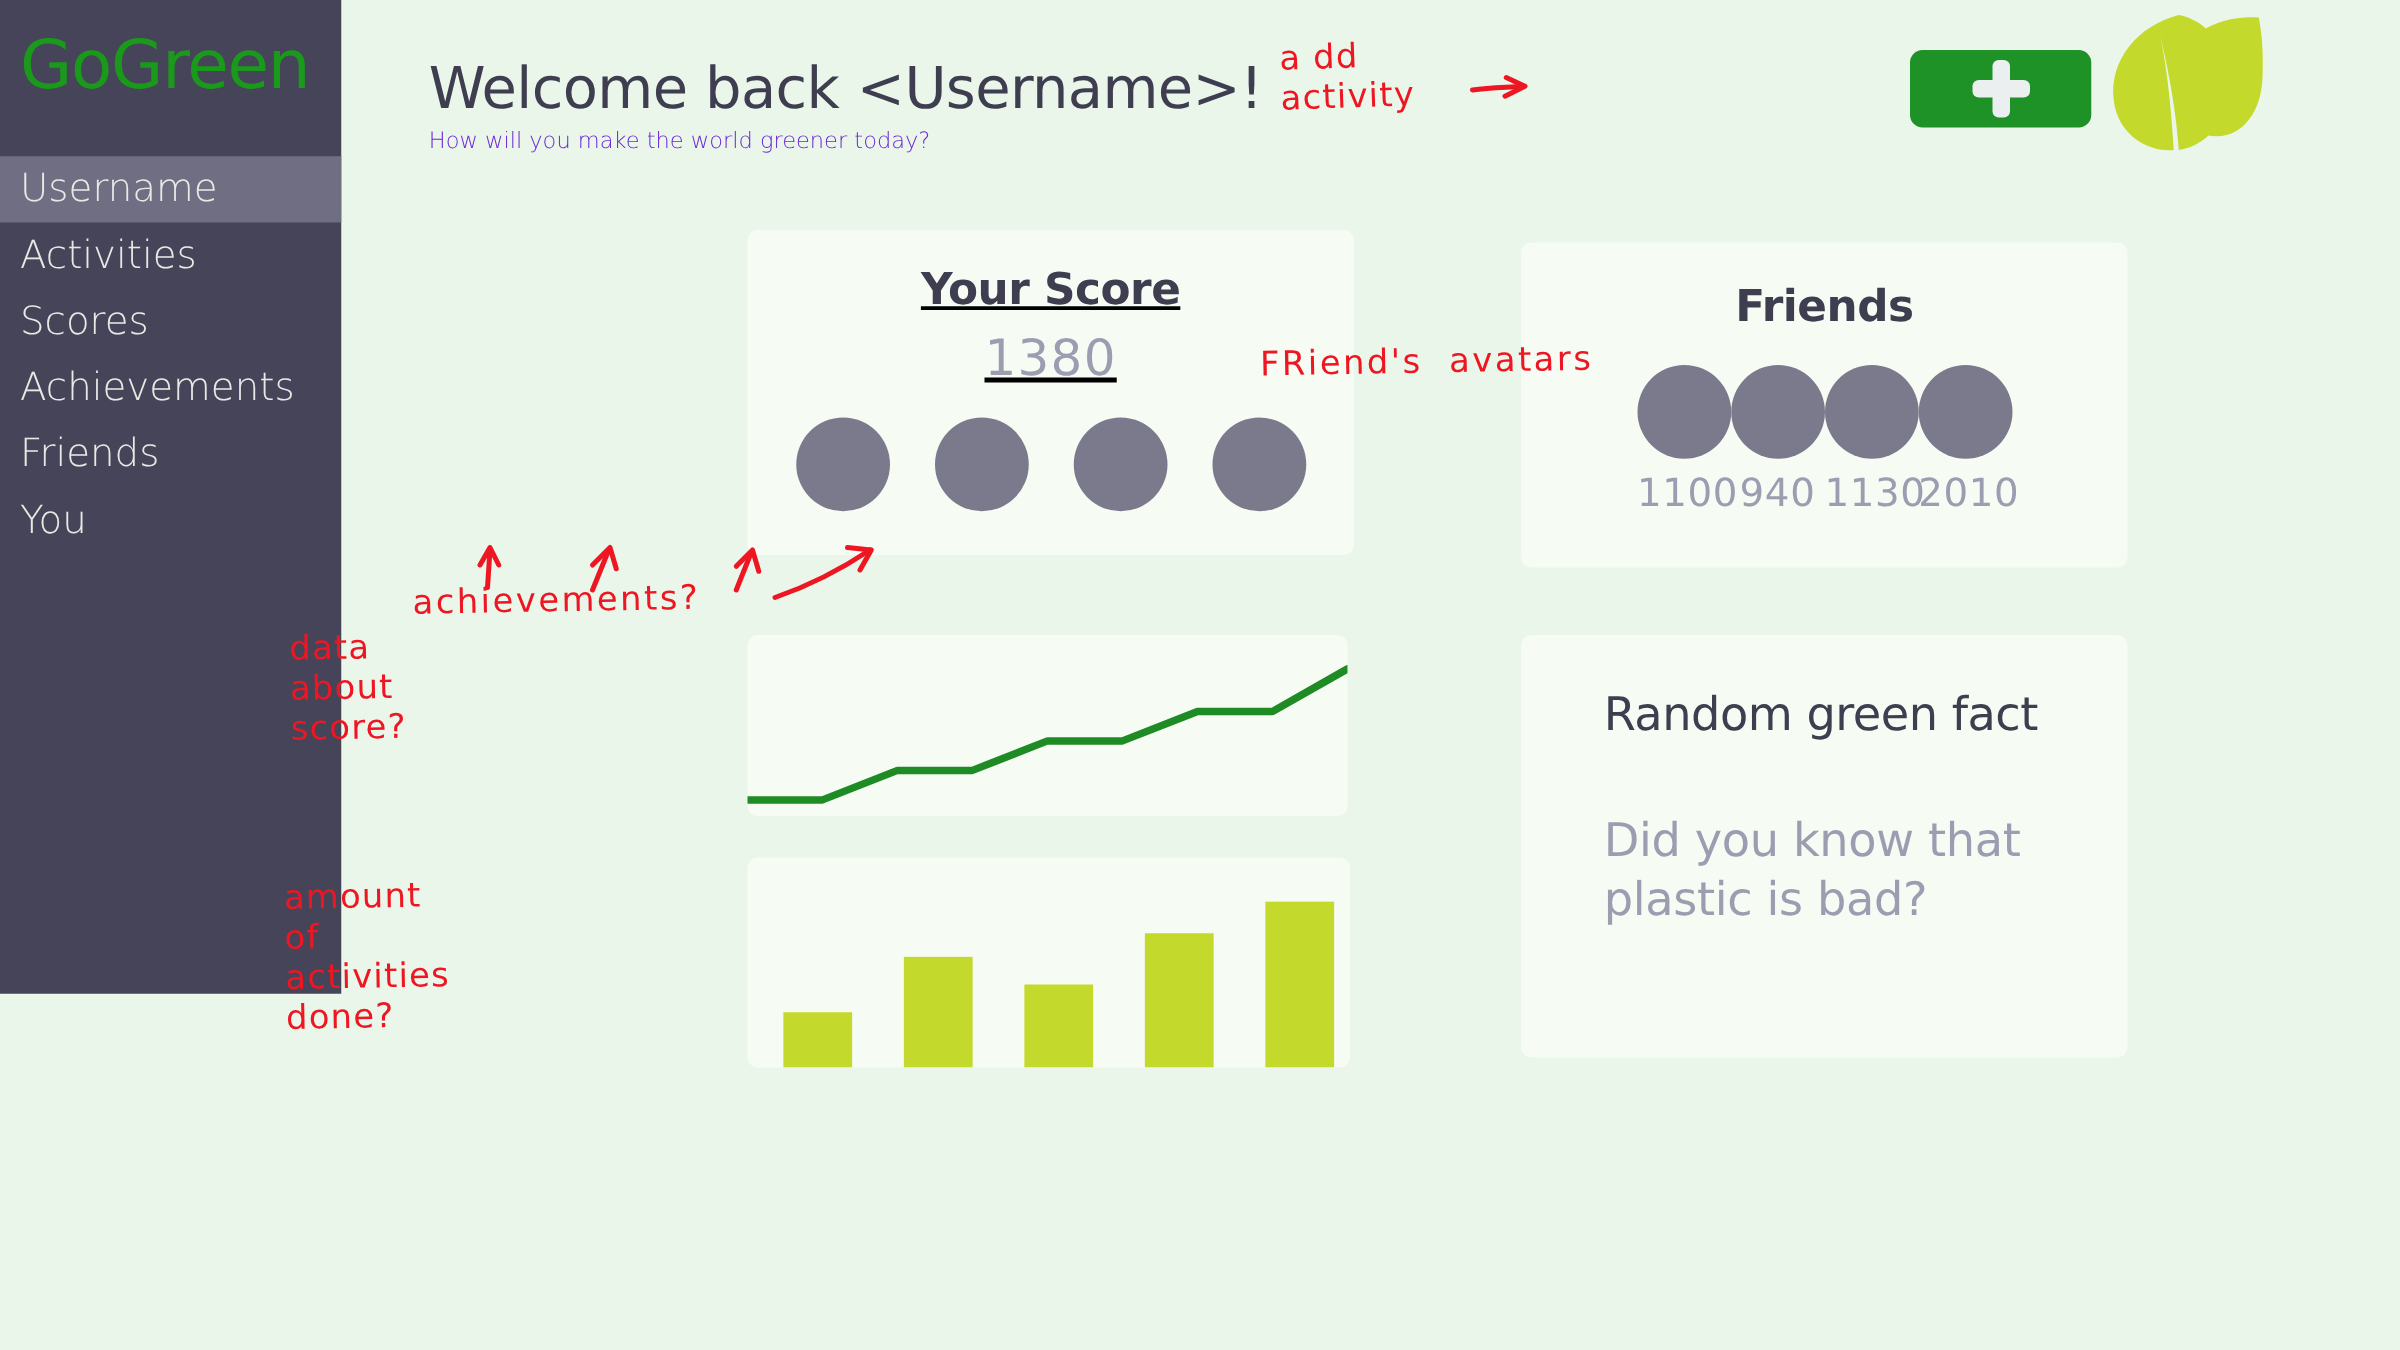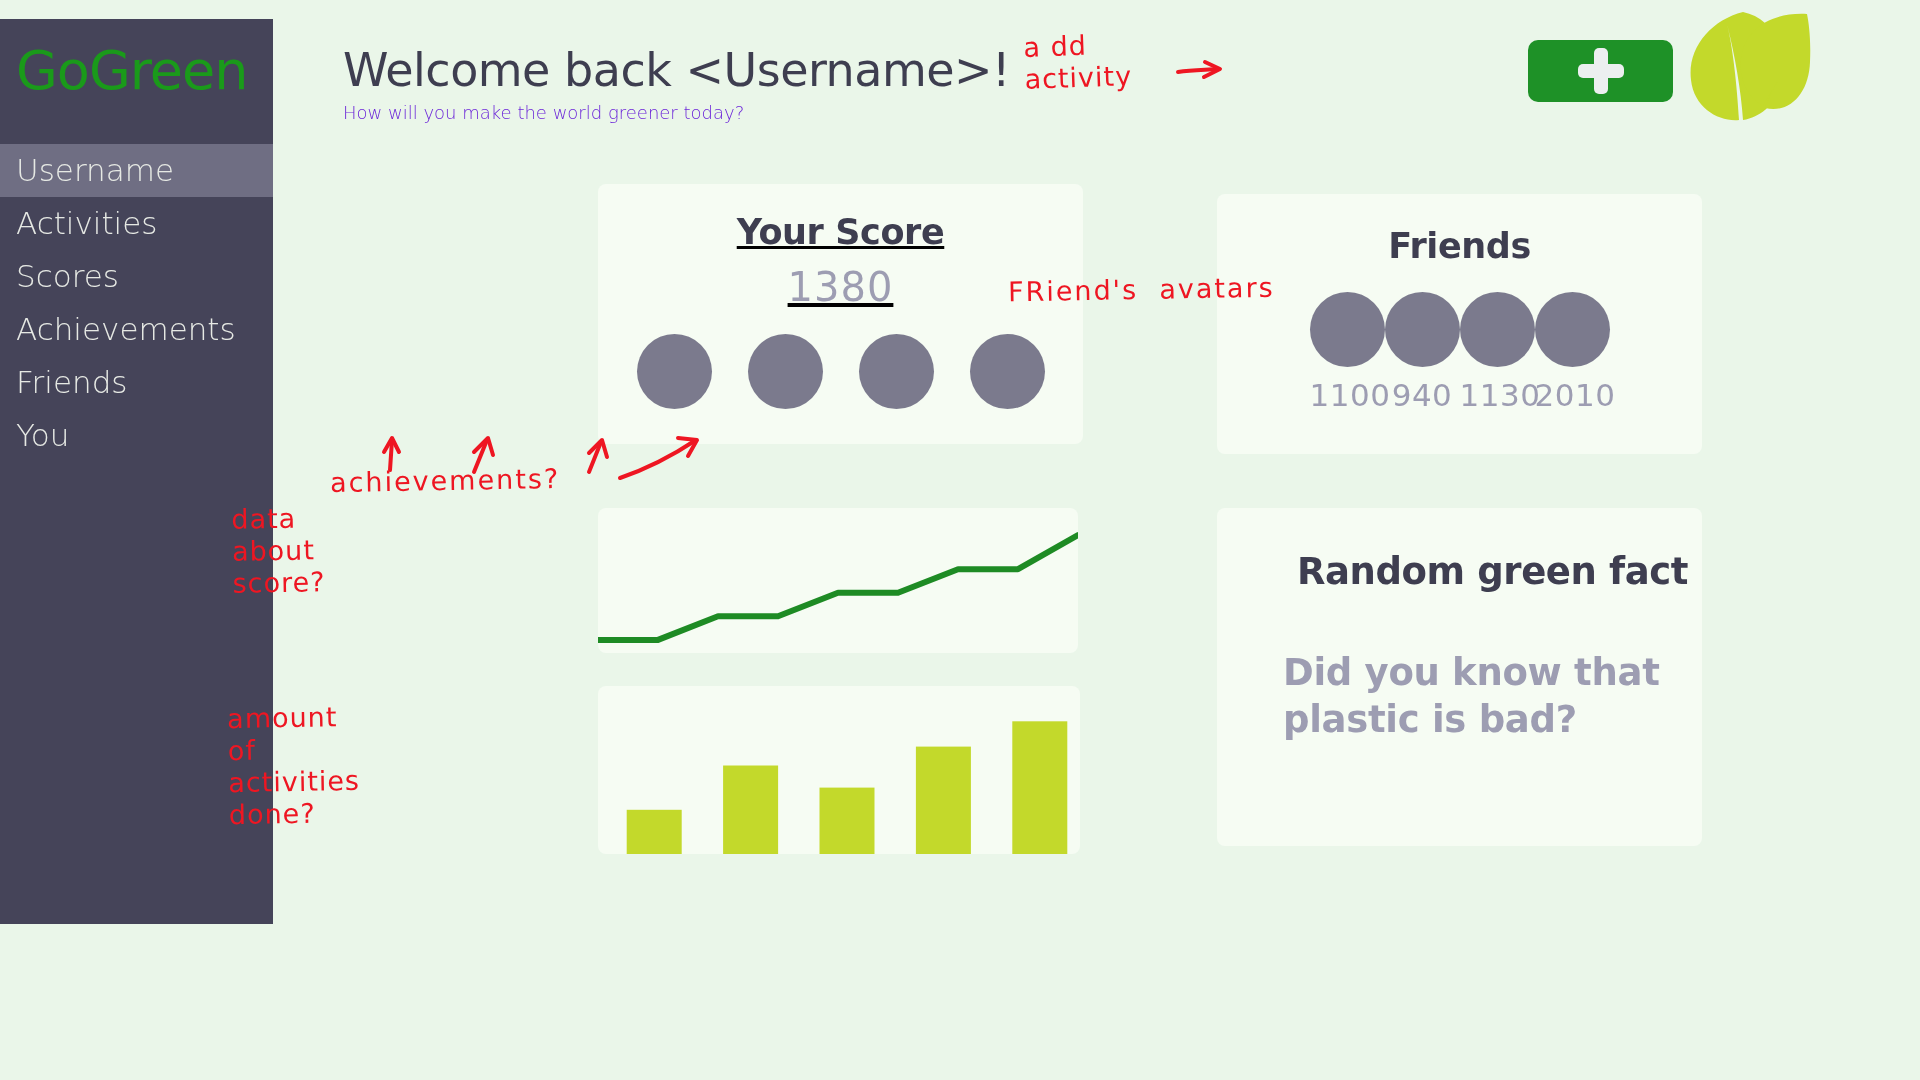--- a/index.html
+++ b/index.html
@@ -5,22 +5,22 @@
   * { margin:0; padding:0; box-sizing:border-box; }
   html,body { width:1920px; height:1080px; overflow:hidden; }
   body {
     background:#eaf6e9;
     font-family:"DejaVu Sans", sans-serif;
   }
   .app { position:relative; width:1920px; height:1080px; display:flex; }
 
   
   .sidebar {
-    width:273px; height:905px; background:#454459;
-    flex:0 0 273px; position:relative;margin-top:19px;
+    width:273px; height:795px; background:#454459;
+    flex:0 0 273px; position:relative;
   }
   .logo {
     color:#1a9a1a; font-size:54px; font-weight:400;
     padding:20px 0 0 16px; letter-spacing:-1px;
     font-family:"DejaVu Sans", sans-serif;
   }
   .nav { margin-top:42px; }
   .nav-item {
     color:#e6e9e4; font-size:31px; padding:6px 0 6px 16px;
     line-height:1.32; font-weight:300;
@@ -78,25 +78,25 @@
 
   .friends-row { display:flex; justify-content:center; margin-top:26px; }
   .friend { width:75px; text-align:center; }
   .friend .avatar { width:75px; height:75px; }
   .friend-score {
     font-size:31px; color:#9d9db2; font-weight:400;
     margin-top:10px; letter-spacing:0.5px;
   }
 
   .fact-title {
-    font-size:37px; color:#3e3e50; font-weight:700;
-    padding:42px 0 0 66px; letter-spacing:-0.4px;text-align:center;
+    font-size:37px; color:#3e3e50; font-weight:400;
+    padding:42px 0 0 66px; letter-spacing:-0.4px;
   }
   .fact-text {
-    font-size:37px; color:#9d9db2; font-weight:700;
+    font-size:37px; color:#9d9db2; font-weight:400;
     padding:56px 0 0 66px; line-height:1.28; letter-spacing:-0.3px;
   }
 
   
   .ink { position:absolute; left:0; top:0; width:1920px; height:1080px;
          pointer-events:none; }
   .hand {
     position:absolute; color:#ee1622; font-size:27px;
     font-family:"DejaVu Sans", sans-serif; line-height:1.18;
     transform:rotate(-1.5deg); white-space:pre; font-weight:400;

